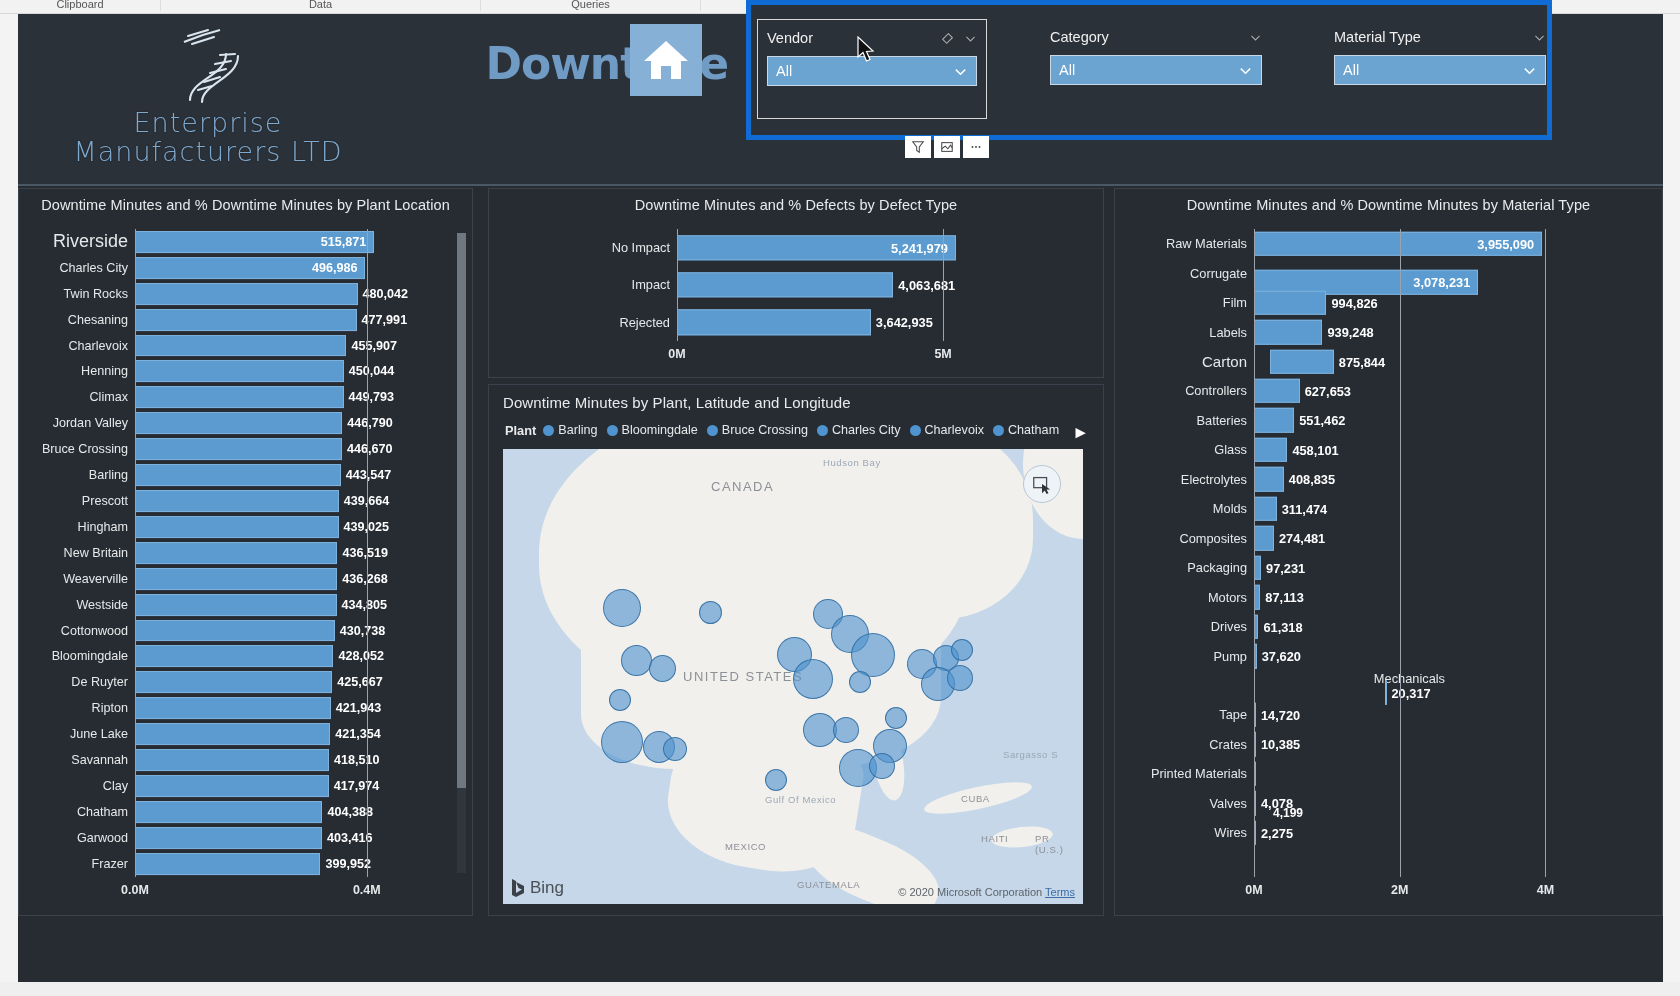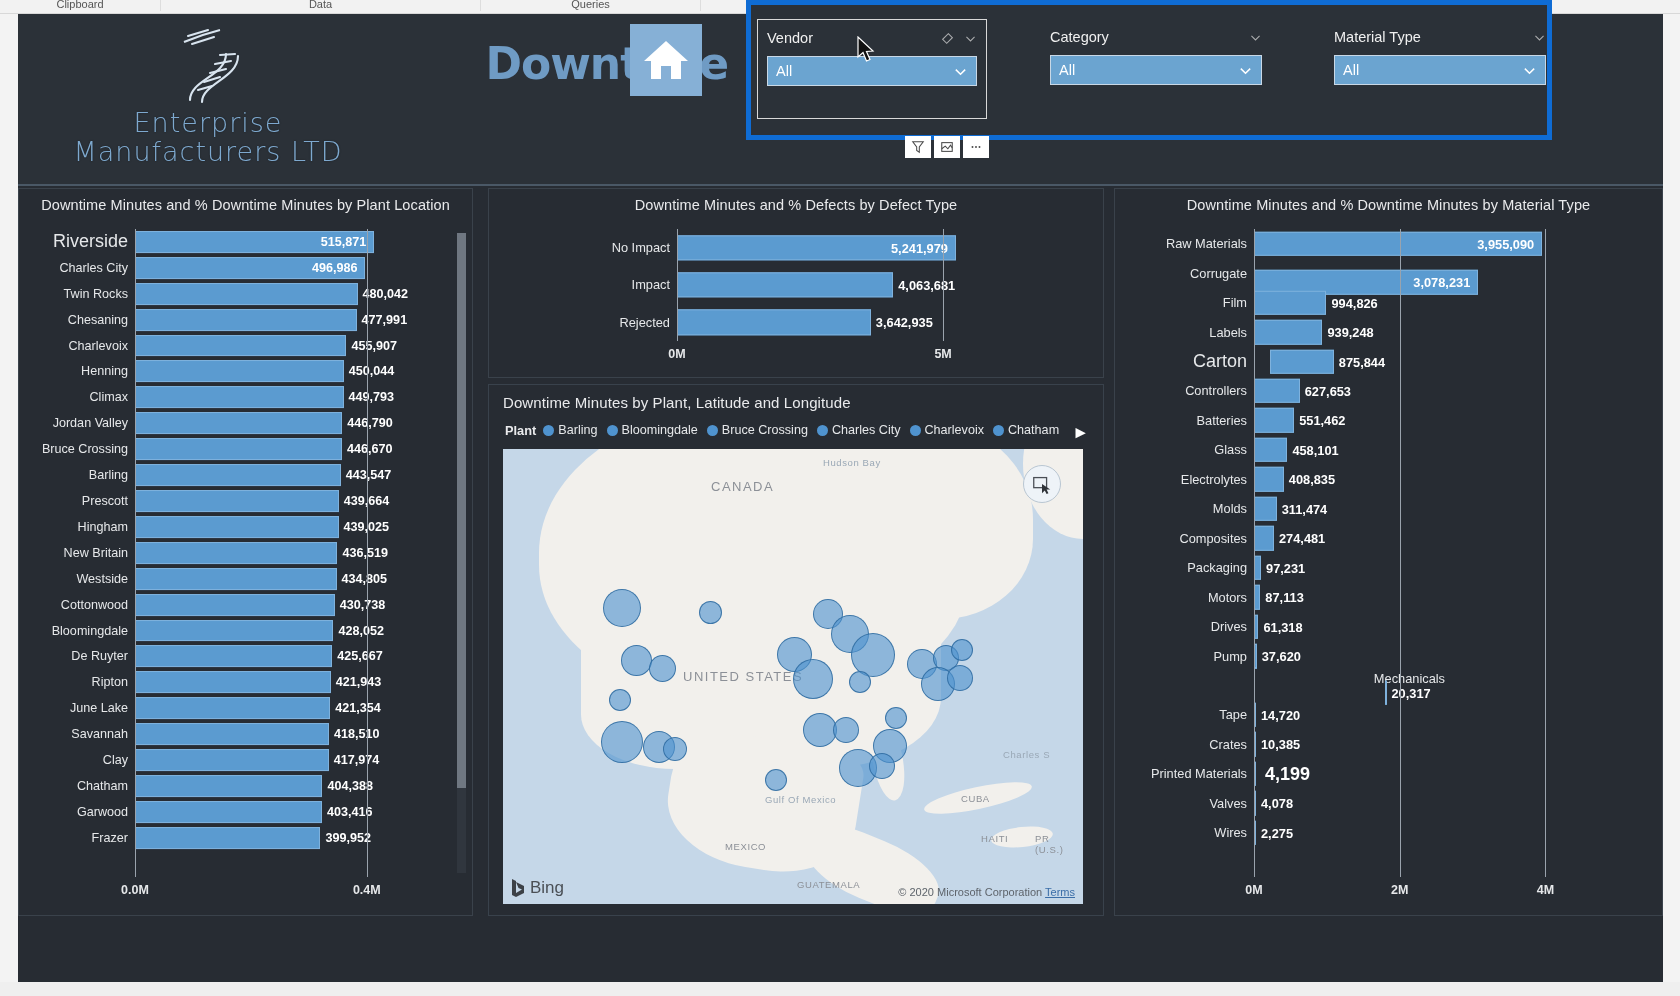--- a/index.html
+++ b/index.html
@@ -378,20 +378,27 @@
             <div class="hbar-track" style="height: 25.92px;">
               <div class="hbar-fill" style="width: 203.548px; height: 21.92px;"></div>
               <div class="hbar-value" style="font-size: 12.6px; left: 208.548px;">439,025</div>
             </div>
           </div>
           <div class="hbar-row" style="height: 25.92px;">
             <div class="hbar-label" style="width: 112px; font-size: 12.6px;">New Britain</div>
             <div class="hbar-track" style="height: 25.92px;">
               <div class="hbar-fill" style="width: 202.386px; height: 21.92px;"></div>
               <div class="hbar-value" style="font-size: 12.6px; left: 207.386px;">436,519</div>
+            </div>
+          </div>
+          <div class="hbar-row" style="height: 25.92px;">
+            <div class="hbar-label" style="width: 112px; font-size: 12.6px;">Weaverville</div>
+            <div class="hbar-track" style="height: 25.92px;">
+              <div class="hbar-fill" style="width: 202.27px; height: 21.92px;"></div>
+              <div class="hbar-value" style="font-size: 12.6px; left: 207.27px;">436,268</div>
             </div>
           </div>
           <div class="hbar-row" style="height: 25.92px;">
             <div class="hbar-label" style="width: 112px; font-size: 12.6px;">Westside</div>
             <div class="hbar-track" style="height: 25.92px;">
               <div class="hbar-fill" style="width: 201.591px; height: 21.92px;"></div>
               <div class="hbar-value" style="font-size: 12.6px; left: 206.591px;">434,805</div>
             </div>
           </div>
           <div class="hbar-row" style="height: 25.92px;">
@@ -552,21 +559,21 @@
         <div class="landmass" style="left:370px; top:272px; width:30px; height:80px; border-radius:30% 40% 60% 50%; transform:rotate(-12deg);"></div>
         <div class="landmass" style="left:300px; top:390px; width:140px; height:62px; border-radius:34% 50% 40% 48%; transform:rotate(22deg);"></div>
         <div class="landmass" style="left:420px; top:338px; width:110px; height:22px; border-radius:50%; transform:rotate(-12deg);"></div>
         <div class="landmass" style="left:488px; top:378px; width:62px; height:20px; border-radius:50%; transform:rotate(-6deg);"></div>
         <div class="landmass" style="left:520px; top:-60px; width:120px; height:150px; border-radius:50%;"></div>
 
         <div class="map-label" style="left:208px; top:30px;">CANADA</div>
         <div class="map-label" style="left:180px; top:220px;">UNITED STATES</div>
         <div class="map-label small" style="left:320px; top:8px; color:#9aa8b6;">Hudson Bay</div>
         <div class="map-label small" style="left:262px; top:345px; color:#9aa8b6;">Gulf Of Mexico</div>
-        <div class="map-label small" style="left:500px; top:300px; color:#9aa8b6;">Charles S</div>
+        <div class="map-label small" style="left:500px; top:300px; color:#9aa8b6;">Sargasso S</div>
         <div class="map-label small" style="left:222px; top:392px;">MEXICO</div>
         <div class="map-label small" style="left:294px; top:430px;">GUATEMALA</div>
         <div class="map-label small" style="left:458px; top:344px;">CUBA</div>
         <div class="map-label small" style="left:478px; top:384px;">HAITI</div>
         <div class="map-label small" style="left:532px; top:384px;">PR<br>(U.S.)</div>
         <div class="map-label small" style="left:370px; top:452px;">NICARAGUA</div>
 
         <div class="bubble" style="left:100px; top:140px; width:38px; height:38px;"></div>
         <div class="bubble" style="left:196px; top:152px; width:23px; height:23px;"></div>
         <div class="bubble" style="left:118px; top:196px; width:31px; height:31px;"></div>
@@ -639,21 +646,21 @@
             </div>
           </div>
           <div class="hbar-row" style="height: 29.4545px;">
             <div class="hbar-label" style="width: 135px; font-size: 12.8px;">Labels</div>
             <div class="hbar-track" style="height: 29.4545px;">
               <div class="hbar-fill" style="width: 68.4309px; height: 24.4545px;"></div>
               <div class="hbar-value" style="font-size: 12.8px; left: 73.4309px;">939,248</div>
             </div>
           </div>
           <div class="hbar-row" style="height: 29.4545px;">
-            <div class="hbar-label" style="width: 135px; font-size: 18px;">Carton</div>
+            <div class="hbar-label" style="width: 135px; font-size: 15px;">Carton</div>
             <div class="hbar-track" style="height: 29.4545px; margin-left: 16px;">
               <div class="hbar-fill" style="width: 63.8115px; height: 24.4545px;"></div>
               <div class="hbar-value" style="font-size: 12.8px; left: 68.8115px;">875,844</div>
             </div>
           </div>
           <div class="hbar-row" style="height: 29.4545px;">
             <div class="hbar-label" style="width: 135px; font-size: 12.8px;">Controllers</div>
             <div class="hbar-track" style="height: 29.4545px;">
               <div class="hbar-fill" style="width: 45.729px; height: 24.4545px;"></div>
               <div class="hbar-value" style="font-size: 12.8px; left: 50.729px;">627,653</div>
@@ -740,21 +747,21 @@
             <div class="hbar-label" style="width: 135px; font-size: 12.8px;">Crates</div>
             <div class="hbar-track" style="height: 29.4545px;">
               <div class="hbar-fill" style="width: 2px; height: 24.4545px;"></div>
               <div class="hbar-value" style="font-size: 12.8px; left: 7px;">10,385</div>
             </div>
           </div>
           <div class="hbar-row" style="height: 29.4545px;">
             <div class="hbar-label" style="width: 135px; font-size: 12.8px;">Printed Materials</div>
             <div class="hbar-track" style="height: 29.4545px;">
               <div class="hbar-fill" style="width: 2px; height: 24.4545px;"></div>
-              <div class="hbar-value" style="font-size: 18px; left: 11px;">4,199</div>
+              <div class="hbar-value" style="font-size: 12px; left: 19px; margin-top: 39px;">4,199</div>
             </div>
           </div>
           <div class="hbar-row" style="height: 29.4545px;">
             <div class="hbar-label" style="width: 135px; font-size: 12.8px;">Valves</div>
             <div class="hbar-track" style="height: 29.4545px;">
               <div class="hbar-fill" style="width: 2px; height: 24.4545px;"></div>
               <div class="hbar-value" style="font-size: 12.8px; left: 7px;">4,078</div>
             </div>
           </div>
           <div class="hbar-row" style="height: 29.4545px;">

